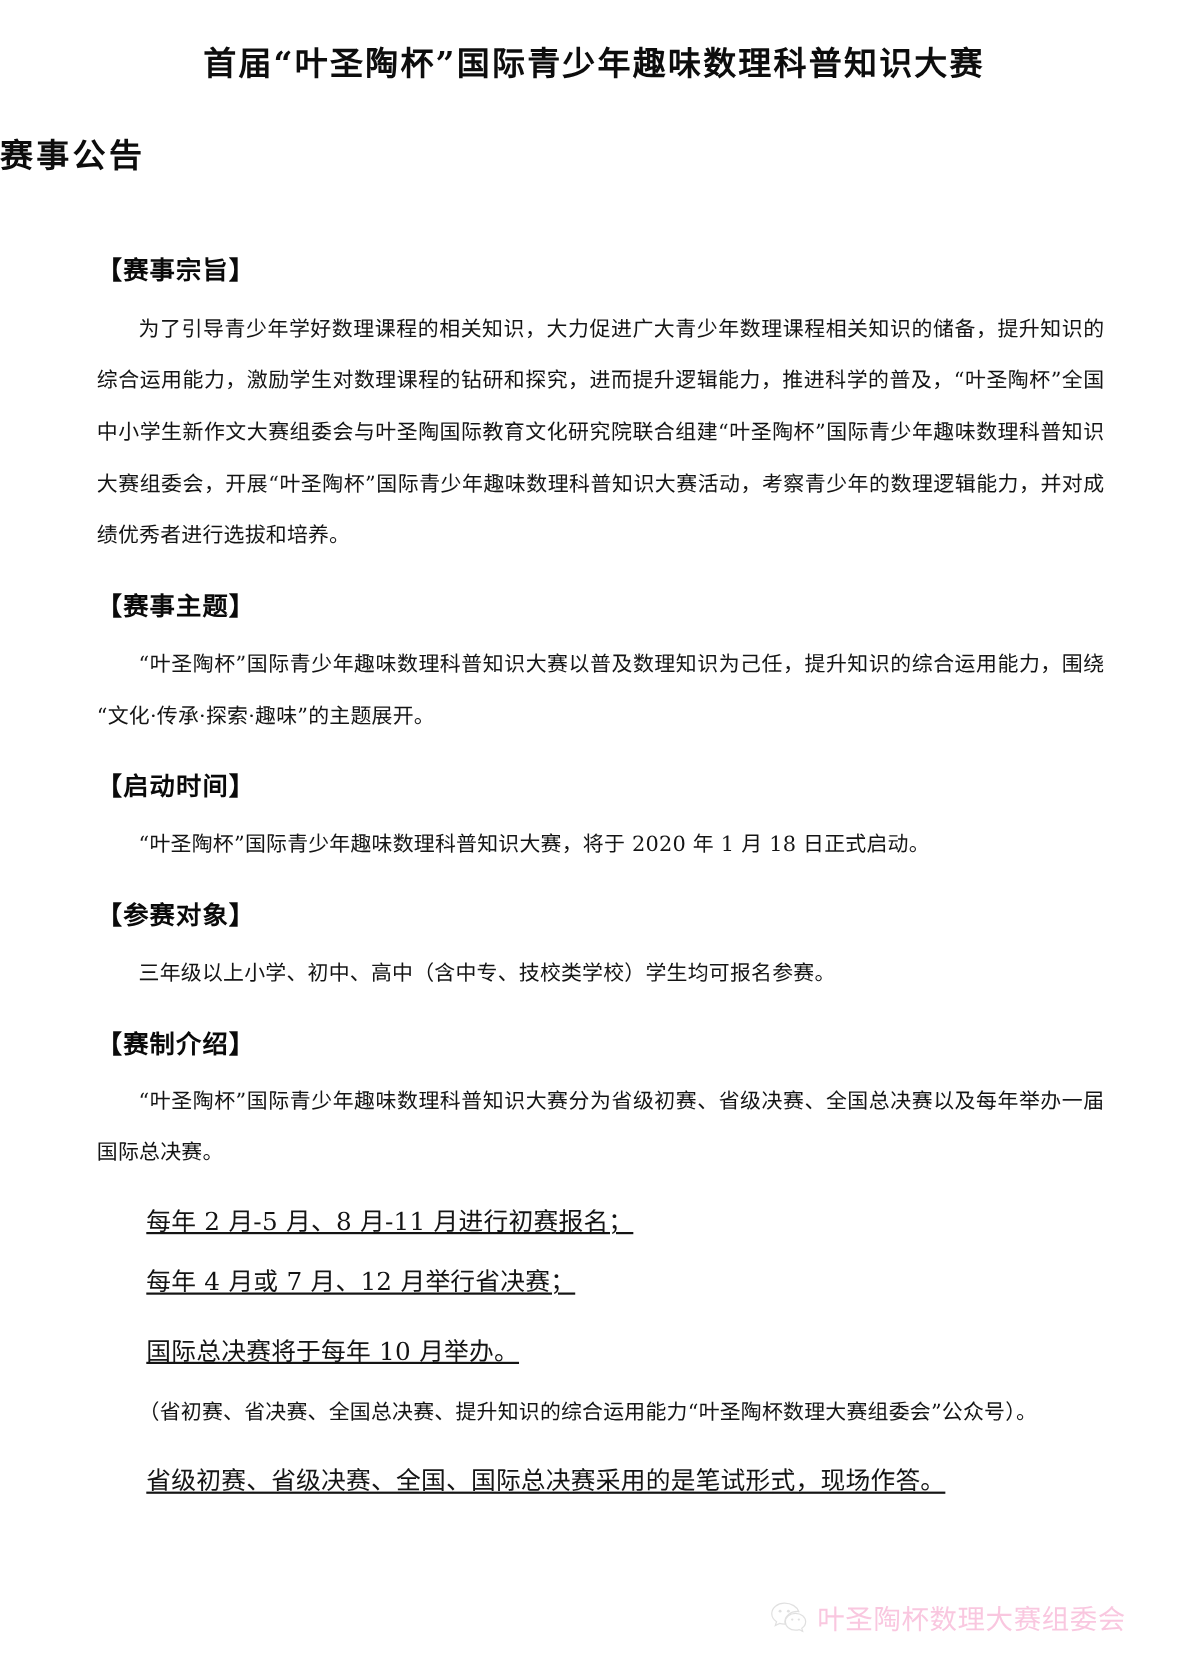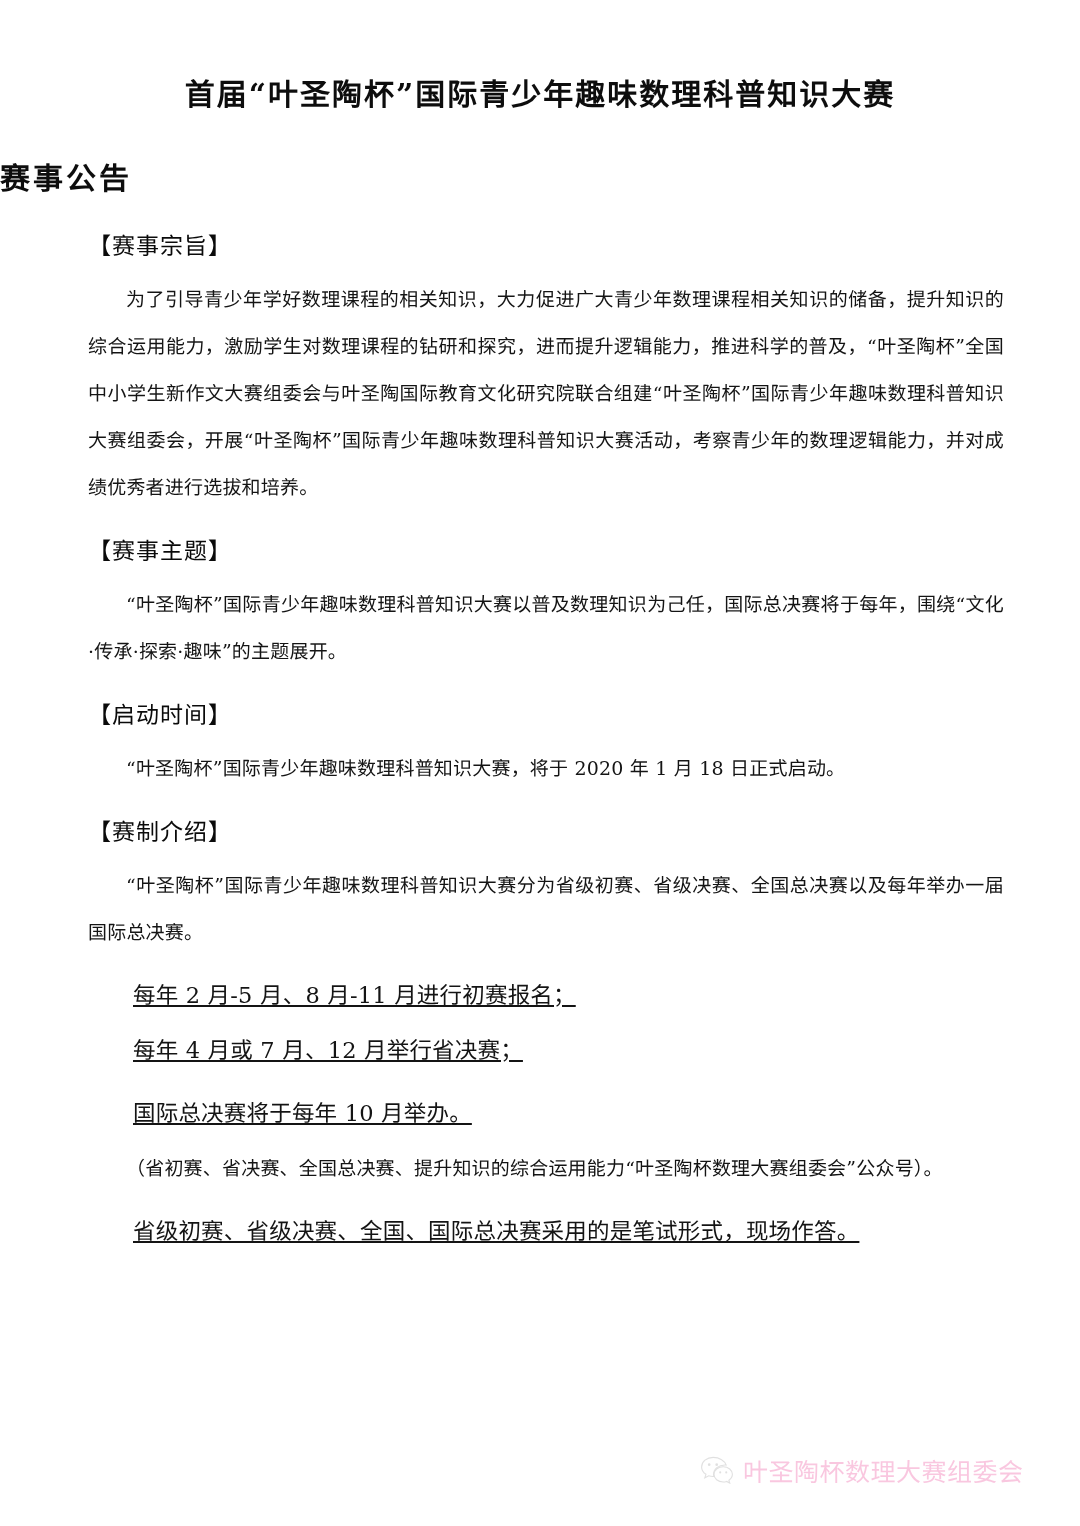--- a/index.html
+++ b/index.html
@@ -15,21 +15,20 @@
     background: #ffffff;
     overflow: hidden;
     font-family: "DejaVu Serif", "Liberation Serif", serif;
     color: #111111;
     box-sizing: border-box;
   }
 
   
   .title-block {
     padding-top: 40px;
-    margin-top: 36px;
   }
   .doc-title {
     text-align: center;
     font-size: 30px;
     font-weight: bold;
     letter-spacing: 2px;
     line-height: 1.25;
     color: #0d0d0d;
     margin: 0;
   }
@@ -46,21 +45,21 @@
   .content {
     position: absolute;
     left: 88px;
     top: 232px;
     width: 916px;
   }
 
   
   .section-heading {
     font-size: 23px;
-    font-weight: normal;
+    font-weight: bold;
     letter-spacing: 1px;
     color: #0a0a0a;
     margin: 0 0 14px 0;
     line-height: 1.3;
     white-space: nowrap;
   }
 
   
   .para {
     font-size: 19px;
@@ -127,28 +126,32 @@
 
   <div class="content">
 
     <div class="section">
       <div class="section-heading">【赛事宗旨】</div>
       <p class="para last-in-section">为了引导青少年学好数理课程的相关知识，大力促进广大青少年数理课程相关知识的储备，提升知识的综合运用能力，激励学生对数理课程的钻研和探究，进而提升逻辑能力，推进科学的普及，“叶圣陶杯”全国中小学生新作文大赛组委会与叶圣陶国际教育文化研究院联合组建“叶圣陶杯”国际青少年趣味数理科普知识大赛组委会，开展“叶圣陶杯”国际青少年趣味数理科普知识大赛活动，考察青少年的数理逻辑能力，并对成绩优秀者进行选拔和培养。</p>
     </div>
 
     <div class="section">
       <div class="section-heading">【赛事主题】</div>
-      <p class="para last-in-section">“叶圣陶杯”国际青少年趣味数理科普知识大赛以普及数理知识为己任，国际总决赛将于每年，围绕“文化·传承·探索·趣味”的主题展开。</p>
+      <p class="para last-in-section">“叶圣陶杯”国际青少年趣味数理科普知识大赛以普及数理知识为己任，提升知识的综合运用能力，围绕“文化·传承·探索·趣味”的主题展开。</p>
     </div>
 
     <div class="section">
       <div class="section-heading">【启动时间】</div>
       <p class="para last-in-section">“叶圣陶杯”国际青少年趣味数理科普知识大赛，将于 2020 年 1 月 18 日正式启动。</p>
     </div>
 
+    <div class="section">
+      <div class="section-heading">【参赛对象】</div>
+      <p class="para last-in-section">三年级以上小学、初中、高中（含中专、技校类学校）学生均可报名参赛。</p>
+    </div>
 
     <div class="section">
       <div class="section-heading">【赛制介绍】</div>
       <p class="para tight">“叶圣陶杯”国际青少年趣味数理科普知识大赛分为省级初赛、省级决赛、全国总决赛以及每年举办一届国际总决赛。</p>
 
       <div class="gap-small"></div>
 
       <p class="sub-line">每年 2 月-5 月、8 月-11 月进行初赛报名；</p>
       <div class="gap-small"></div>
 

